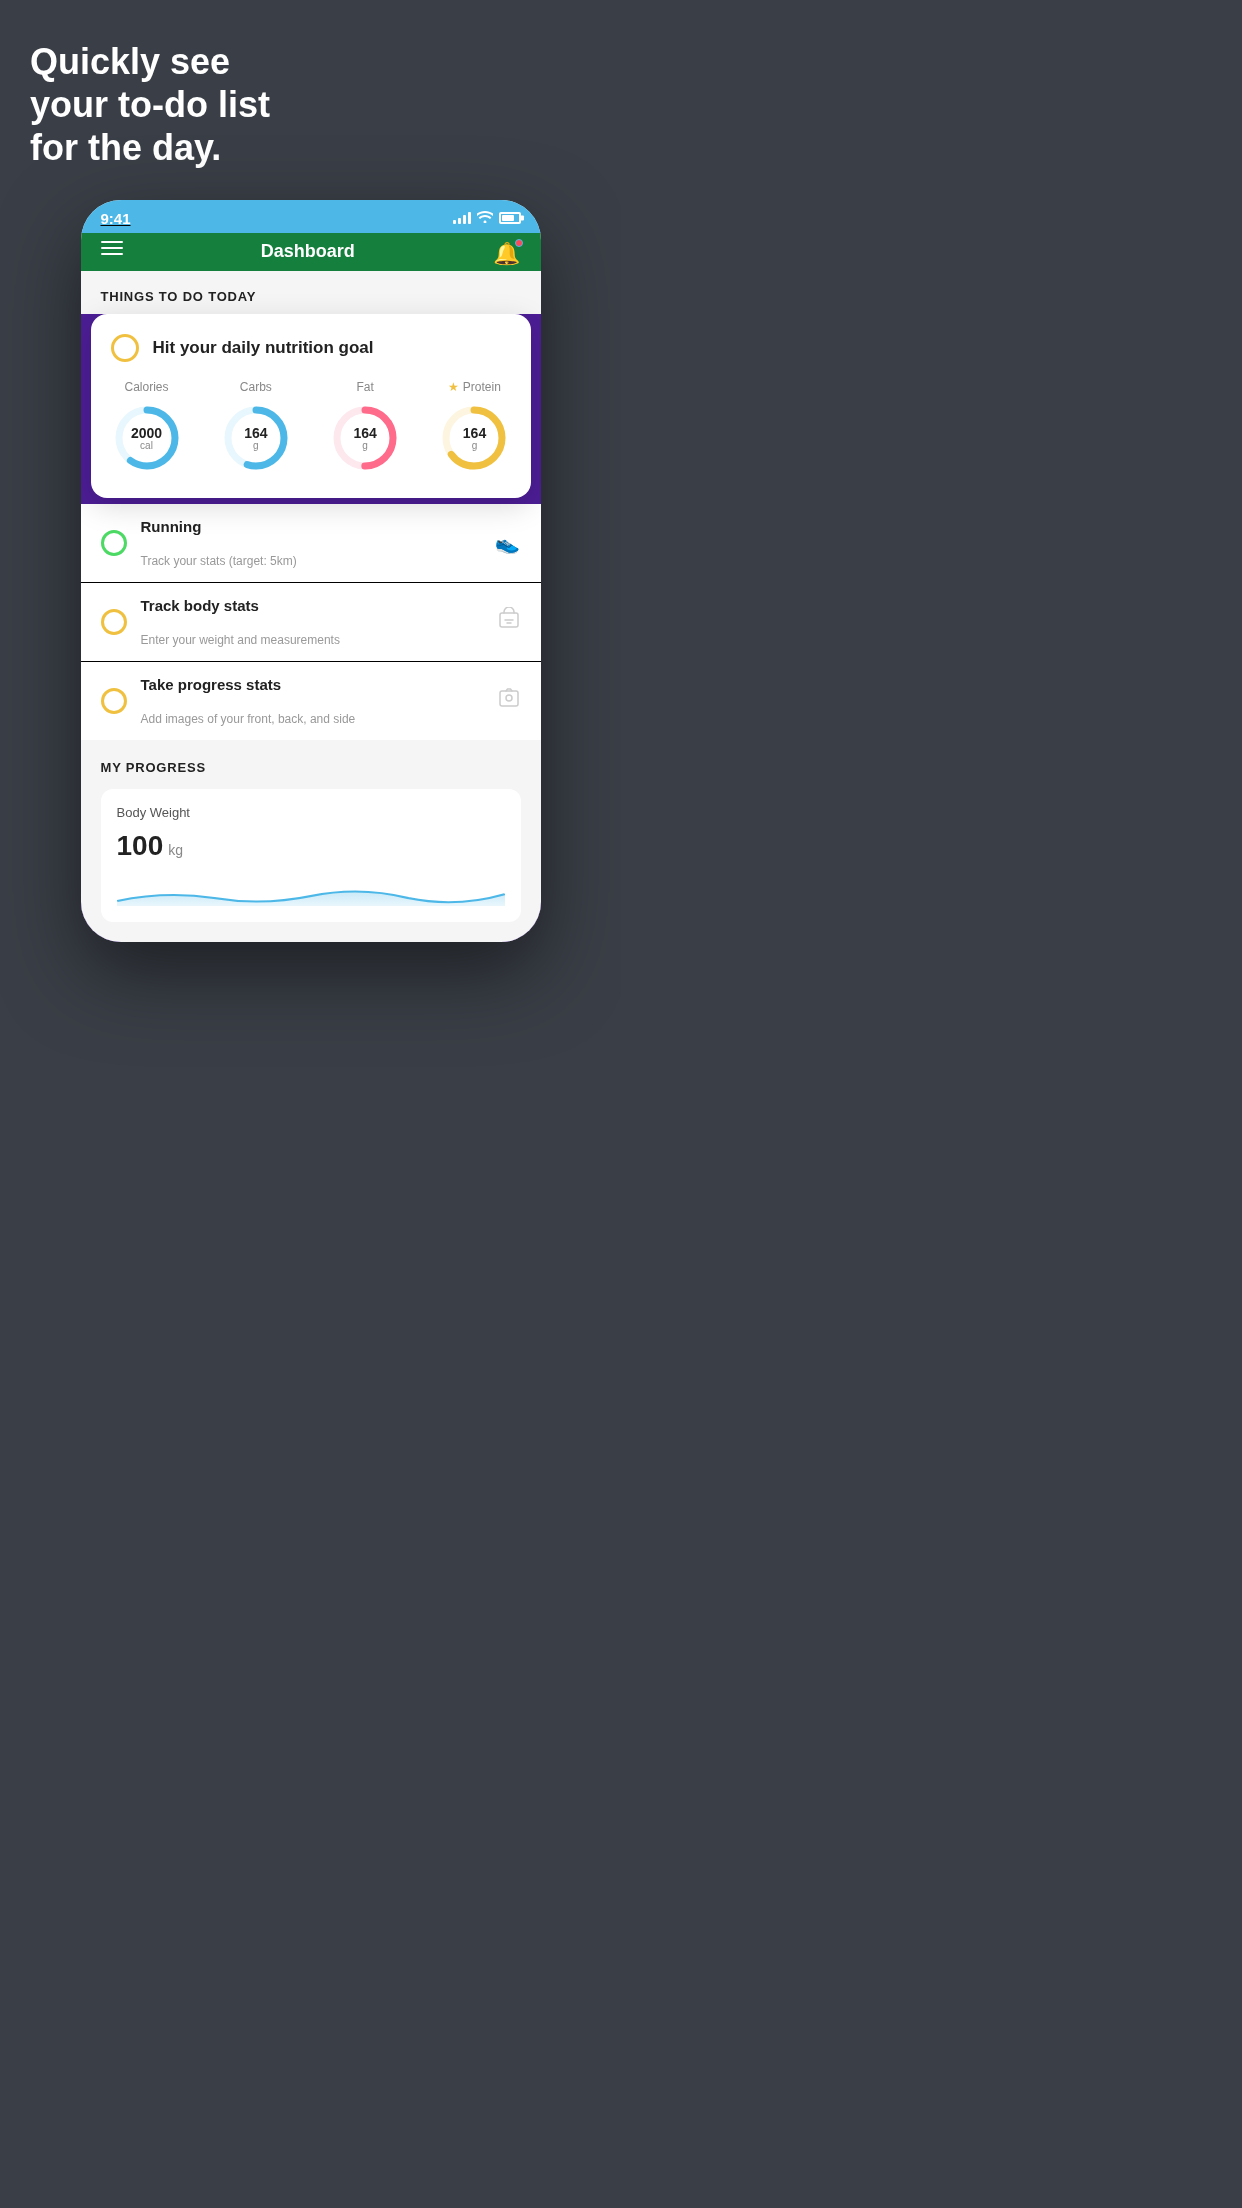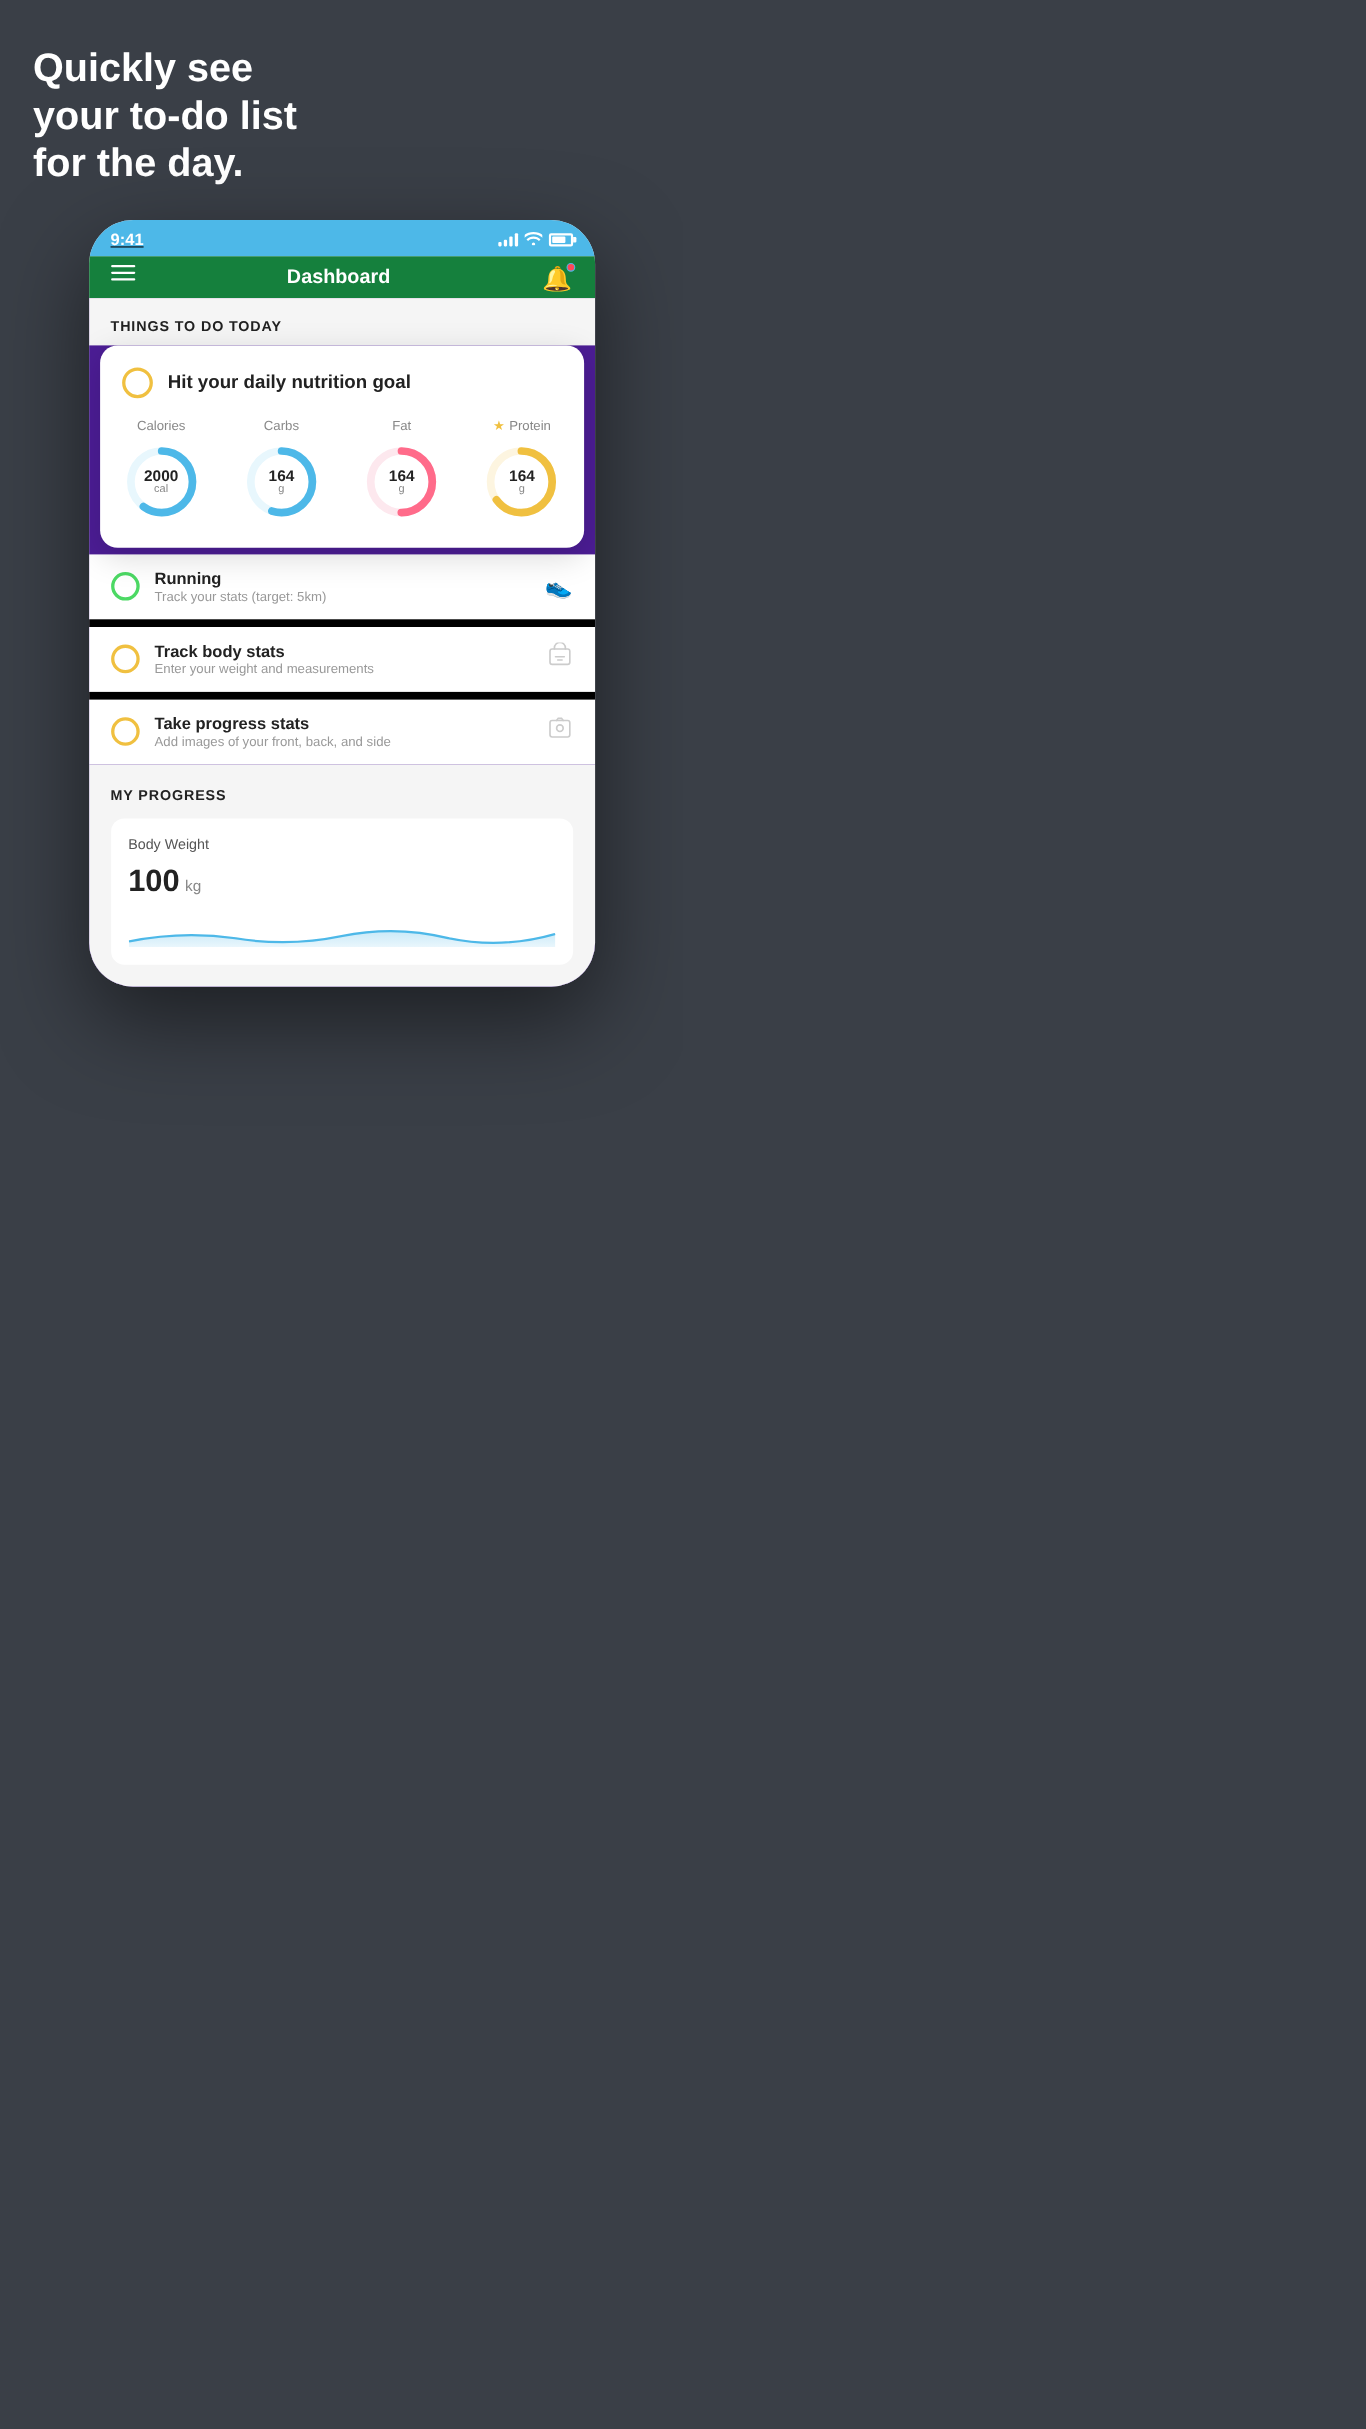--- a/index.html
+++ b/index.html
@@ -242,21 +242,21 @@
 
     
     .todo-list {
       background: #fff;
       margin-top: 6px;
     }
     .todo-item {
       display: flex;
       align-items: center;
       padding: 14px 20px;
-      border-bottom: 7px solid #000000;
+      border-bottom: 1px solid #000000;
       gap: 14px;
     }
     .todo-item:last-child { border-bottom: none; }
     .todo-circle {
       width: 26px;
       height: 26px;
       border-radius: 50%;
       border: 3px solid #4db8e8;
       flex-shrink: 0;
     }
@@ -264,21 +264,21 @@
     .todo-circle.yellow { border-color: #f0c040; }
     .todo-text { flex: 1; }
     .todo-title {
       font-size: 15px;
       font-weight: 600;
       color: #222;
     }
     .todo-subtitle {
       font-size: 12px;
       color: #999;
-      margin-top: 0;
+      margin-top: 19px;
     }
     .todo-icon {
       color: #ccc;
       font-size: 20px;
     }
 
     
     .progress-section {
       background: #f5f5f5;
       padding: 20px 20px 0 20px;

